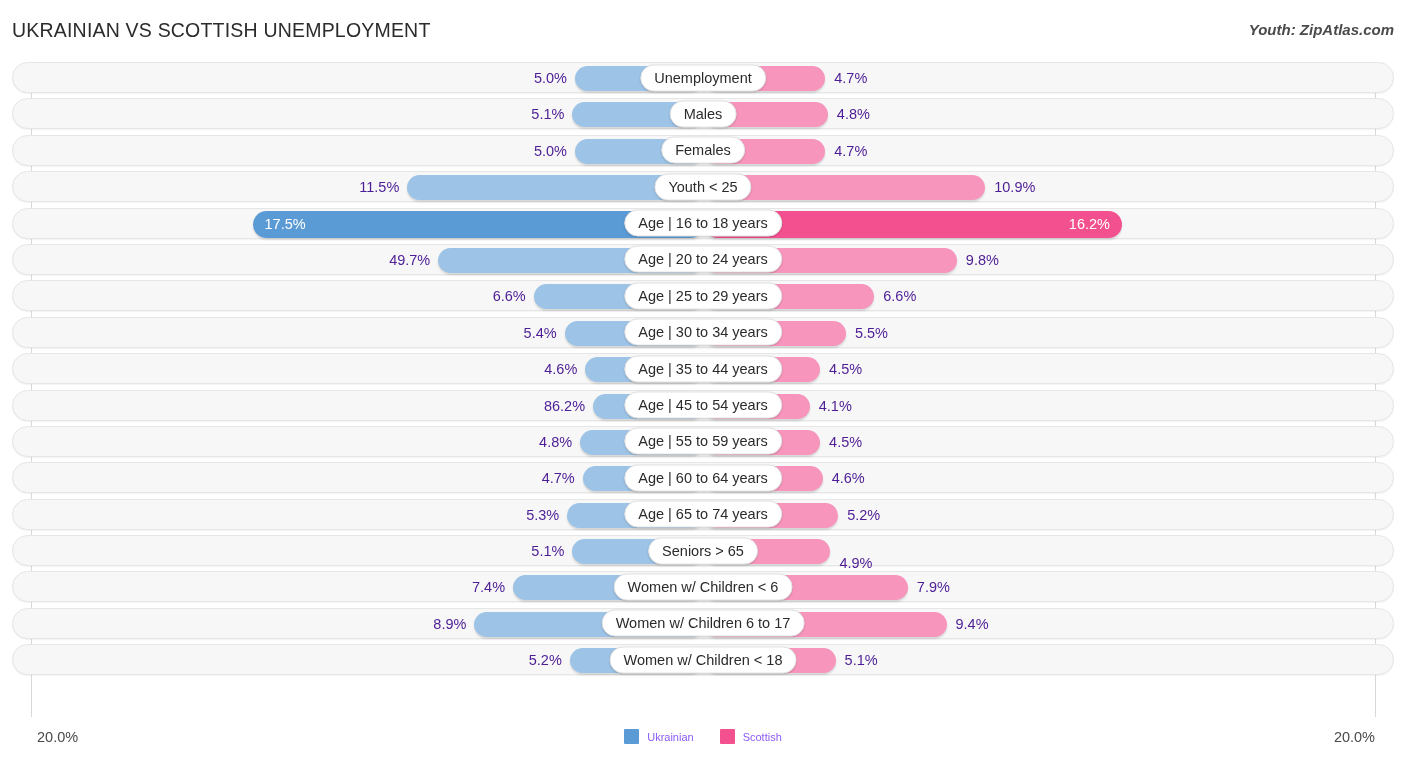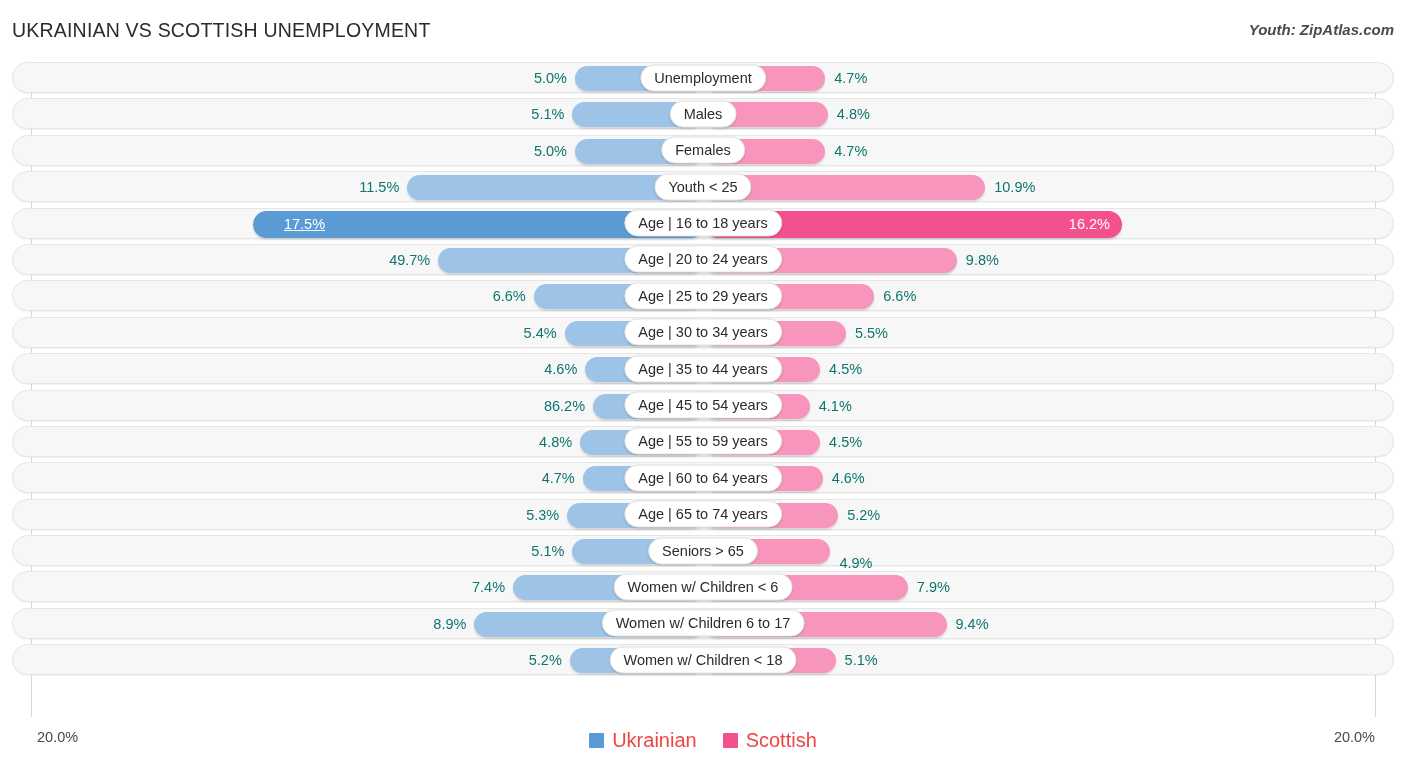--- a/index.html
+++ b/index.html
@@ -83,21 +83,21 @@
   .row.hl .bar.left  { background: #5b9bd5; }
   .row.hl .bar.right { background: #f2508e; }
   .row.hl .bar.left,
   .row.hl .bar.right { top: 2px; height: 27px; border-radius: 14px; }
 
   .val {
     position: absolute;
     top: 0; height: 31px;
     line-height: 31px;
     font-size: 14.5px;
-    color: #0f766e;
+    color: #4c1d95;
     white-space: nowrap;
   }
   .val.left  { text-align: right; }
   .val.right { text-align: left; }
   .row.hl .val.inside {
     color: #ffffff;
   }
 
   .label {
     position: absolute;
@@ -144,22 +144,22 @@
     gap: 8px;
   }
   .swatch {
     width: 15px; height: 15px;
     border-radius: 1px;
     display: inline-block;
   }
   .swatch.ukr { background: #5b9bd5; }
   .swatch.sco { background: #f2508e; }
   .legend-label {
-    font-size: 20px;
-    color: #ef4444;
+    font-size: 11px;
+    color: #8b5cf6;
     white-space: nowrap;
   }
 </style>
 </head>
 <body>
 
 <div id="page">
 
   <div class="header">
     <div class="title">UKRAINIAN VS SCOTTISH UNEMPLOYMENT</div>
@@ -194,21 +194,21 @@
         <div class="row">
           <div class="bar left" style="left: 394.3px; width: 296.7px;"></div>
           <div class="bar right" style="left: 691px; width: 281.22px;"></div>
           <div class="val left" style="left: 302.3px; width: 84px;">11.5%</div>
           <div class="val right" style="left: 981.22px; width: 84px;">10.9%</div>
           <div class="label">Youth &lt; 25</div>
         </div>
         <div class="row hl">
           <div class="bar left" style="left: 239.5px; width: 451.5px;"></div>
           <div class="bar right" style="left: 691px; width: 417.96px;"></div>
-          <div class="val left inside" style="left: 251.5px; width: 80px; text-align: center; text-decoration: underline;">17.5%</div>
+          <div class="val left inside" style="left: 251.5px; width: 80px; text-align: left;">17.5%</div>
           <div class="val right inside" style="left: 1016.96px; width: 80px; text-align: right;">16.2%</div>
           <div class="label">Age | 16 to 18 years</div>
         </div>
         <div class="row">
           <div class="bar left" style="left: 425.26px; width: 265.74px;"></div>
           <div class="bar right" style="left: 691px; width: 252.84px;"></div>
           <div class="val left" style="left: 333.26px; width: 84px;">49.7%</div>
           <div class="val right" style="left: 952.84px; width: 84px;">9.8%</div>
           <div class="label">Age | 20 to 24 years</div>
         </div>

